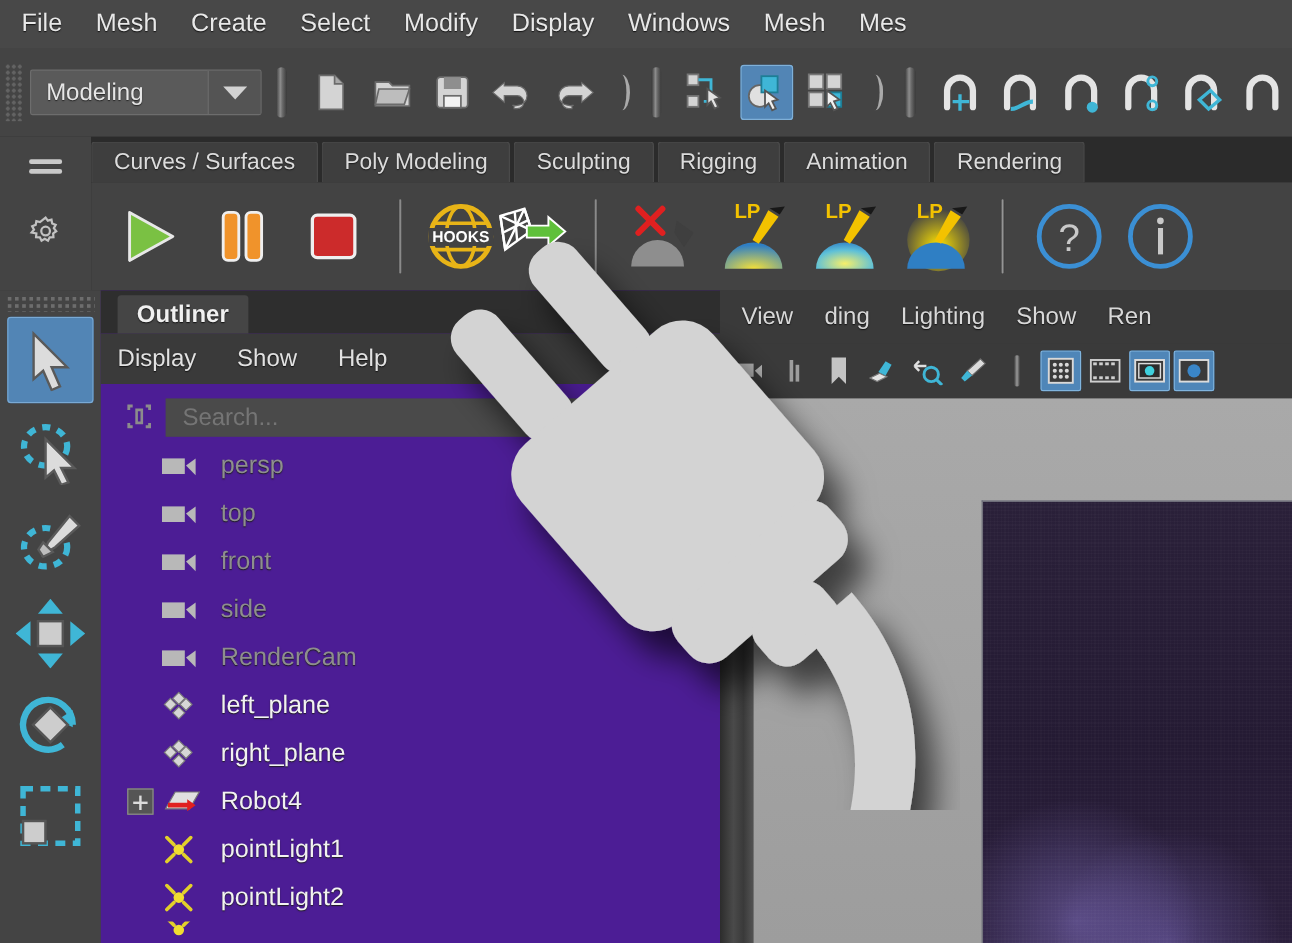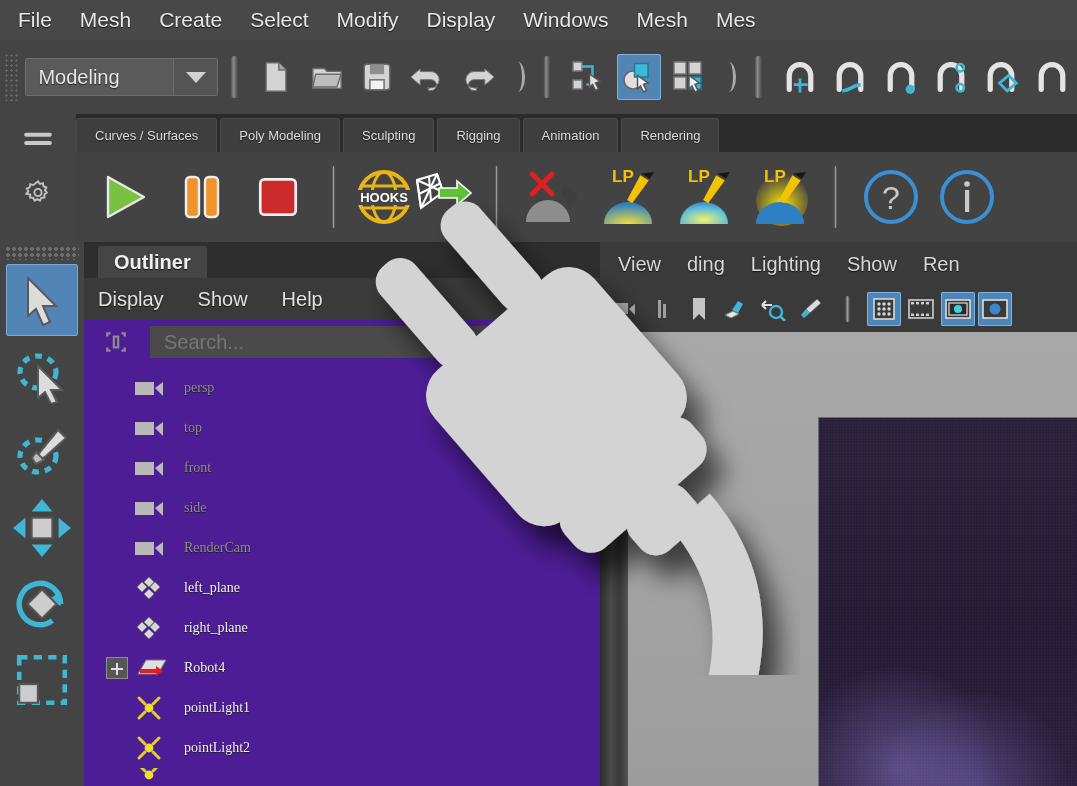--- a/index.html
+++ b/index.html
@@ -60,21 +60,21 @@
   #shelf-left {
     position:absolute; left:0; top:0; width:76px; height:128px; background:#444;
     display:flex; flex-direction:column; align-items:center; padding-top:8px; gap:20px;
   }
   .shelf-ico { width:34px;height:34px; display:flex;align-items:center;justify-content:center; }
   #shelftabs {
     position:absolute; left:76px; top:0; width:1001px; height:38px;
     display:flex; align-items:flex-end; background:#2b2b2b;
   }
   .shelf-tab {
-    height:34px; background:#3e3e3e; color:#dcdcdc; font-size:13px;
+    height:34px; background:#3e3e3e; color:#dcdcdc; font-size:19px;
     display:flex; align-items:center; padding:0 18px; margin-right:3px;
     border-radius:3px 3px 0 0; border:1px solid #4a4a4a; border-bottom:none;
     text-shadow:0 1px 1px #1a1a1a;
   }
   #shelfitems {
     position:absolute; left:76px; top:38px; width:1001px; height:90px;
     background:#434343; display:flex; align-items:center; padding-left:14px; gap:4px;
   }
   .shelf-btn { width:72px;height:72px; display:flex;align-items:center;justify-content:center; position:relative; }
   .vsep { width:3px; height:62px; background:linear-gradient(to right,#3a3a3a,#9a9a9a,#3a3a3a); margin:0 14px; border-radius:2px;}
@@ -98,36 +98,36 @@
   
   #outliner { position:absolute; left:84px; top:242px; width:516px; height:544px; background:#4c1d95; }
   #outliner-tabbar { height:36px; background:#2e2e2e; display:flex; align-items:flex-end; }
   #outliner-tab {
     height:32px; background:#454545; color:#f0f0f0; font-size:20px; font-weight:bold;
     display:flex;align-items:center; padding:0 16px; margin-left:14px;
     border-radius:3px 3px 0 0; text-shadow:0 1px 1px #111;
   }
   #outliner-menus { height:42px; display:flex; align-items:center; padding-left:14px; background:#3a3a3a;}
   #outliner-menus span { color:#e2e2e2; font-size:20px; margin-right:34px; text-shadow:0 1px 1px #111;}
-  #outliner-search { height:44px; display:flex; align-items:center; padding-left:10px;gap:12px; }
+  #outliner-search { height:44px; display:flex; align-items:flex-end; padding-left:10px; }
   #sel-ico { width:44px;height:34px; display:flex;align-items:center;justify-content:center;}
   #search-field {
     flex:1; height:32px; background:#4a4a4a; margin-right:10px; border:none;
     color:#b4b4b4; font-size:20px; padding-left:14px; font-family:"Liberation Sans",sans-serif;
   }
   #tree { padding-top:4px; }
   .trow { height:40px; display:flex; align-items:center; padding-left:50px; }
   .trow .expander {
     width:22px;height:22px; border:1px solid #8e8e8e; background:#555;
     margin-left:-28px; margin-right:6px; position:relative; flex:none;
   }
   .trow .expander::before{content:"";position:absolute;left:4px;top:10px;width:12px;height:2px;background:#dcdcdc;}
   .trow .expander::after{content:"";position:absolute;left:9px;top:5px;width:2px;height:12px;background:#dcdcdc;}
   .ticon { width:40px; height:26px; margin-right:10px; flex:none; display:flex; align-items:center; }
-  .tlabel { font-size:14px; text-shadow:0 1px 1px #1c1c1c;font-family:Liberation Serif, serif; }
+  .tlabel { font-size:21px; text-shadow:0 1px 1px #1c1c1c; }
   .tlabel.dim { color:#8e8e8e; }
   .tlabel.bright { color:#f2f2f2; }
 
   
   #viewport { position:absolute; left:600px; top:242px; width:477px; height:544px; background:#3a3a3a; }
   #vp-menus { height:44px; display:flex; align-items:center; padding-left:18px; background:#3a3a3a; white-space:nowrap; overflow:hidden;}
   #vp-menus span { color:#d8d8d8; font-size:20px; margin-right:26px; text-shadow:0 1px 1px #111;}
   #vp-tools { height:46px; background:#3a3a3a; display:flex; align-items:center; padding-left:8px; gap:3px; overflow:hidden;}
   .vbtn { width:34px;height:34px; display:flex;align-items:center;justify-content:center; flex:none; border-radius:2px;}
   .vbtn.active { background:#4f86b8; box-shadow:inset 0 0 0 1px #80b4dd; }

